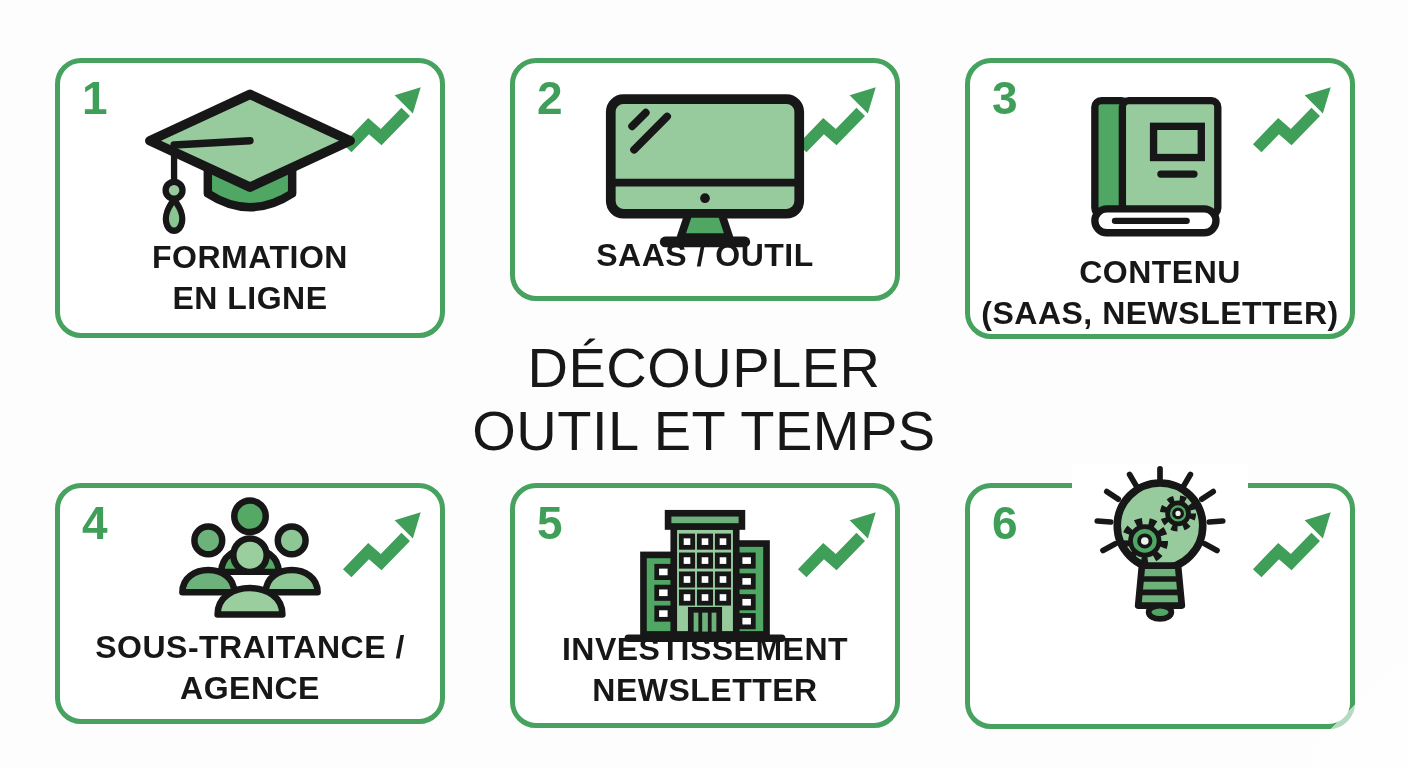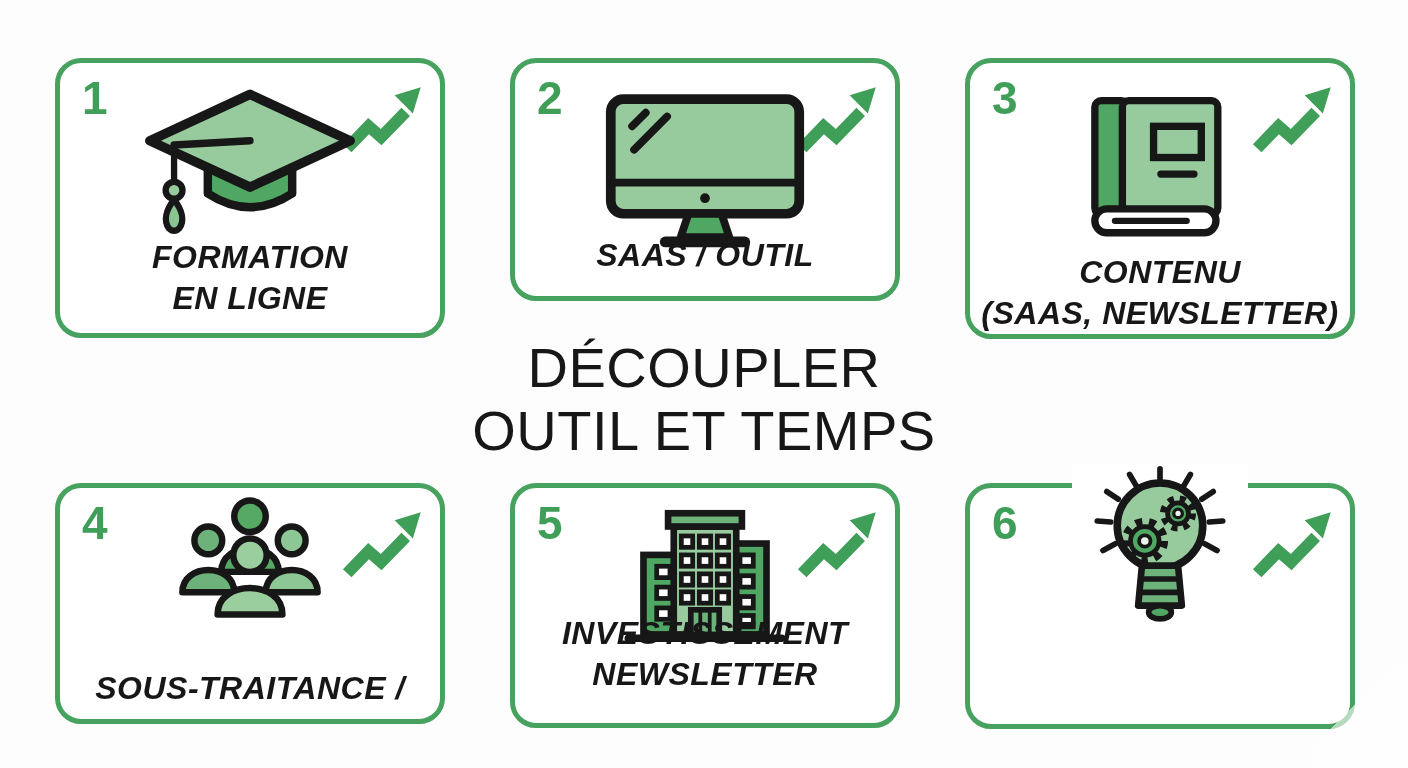--- a/index.html
+++ b/index.html
@@ -30,28 +30,27 @@
   .card2 .icon{top:30px;width:204px;height:156px;}
   .card3 .icon{top:26px;width:156px;height:160px;}
   .card4 .icon{top:4px;width:176px;height:144px;}
   .card5 .icon{top:12px;width:180px;height:142px;}
   .card6 .icon{top:-24px;width:152px;height:172px;background:#fff;padding:0 12px;}
   .labels{
     position:absolute;left:50%;transform:translateX(-50%);
     width:120%;text-align:center;white-space:nowrap;
     font-weight:700;font-size:32px;line-height:41px;letter-spacing:.5px;
     color:var(--text-black,#171717);
-    font-style:italic;
   }
   .label-line:empty{display:none;}
   .card1 .labels{bottom:14px;}
   .card2 .labels{bottom:20px;}
   .card3 .labels{bottom:0;}
   .card4 .labels{bottom:10px;}
-  .card5 .labels{bottom:28px;}
+  .card5 .labels{bottom:12px;}
   .card6 .labels{bottom:12px;}
   .center-title{
     position:absolute;top:336px;left:354px;width:700px;
     text-align:center;font-size:56px;line-height:63px;font-weight:400;
     letter-spacing:.5px;color:var(--text-black,#171717);
   }
   .watermark{
     position:absolute;right:0;bottom:0;width:96px;height:104px;
     background:linear-gradient(135deg,rgba(255,255,255,0) 42%,rgba(255,255,255,.6) 42%);
     pointer-events:none;
@@ -139,20 +138,21 @@
       <path d="M64,86 C64,52 126,52 126,86 Z" fill="#55a965" stroke="#171717" stroke-width="7" stroke-linejoin="round"></path>
       <circle cx="50" cy="52" r="15" fill="#6db27a" stroke="#171717" stroke-width="7"></circle>
       <path d="M22,108 C22,76 78,76 78,108 Z" fill="#6db27a" stroke="#171717" stroke-width="7" stroke-linejoin="round"></path>
       <circle cx="140" cy="52" r="15" fill="#8dc795" stroke="#171717" stroke-width="7"></circle>
       <path d="M112,108 C112,76 168,76 168,108 Z" fill="#8dc795" stroke="#171717" stroke-width="7" stroke-linejoin="round"></path>
       <circle cx="95" cy="68" r="18" fill="#9bce9f" stroke="#171717" stroke-width="7"></circle>
       <path d="M60,132 C60,94 130,94 130,132 Z" fill="#9bce9f" stroke="#171717" stroke-width="7" stroke-linejoin="round"></path>
     </svg>
     <div class="labels">
       <div class="label-line">SOUS-TRAITANCE /</div>
+      <div class="label-line">AGENCE</div>
     </div>
   </div>
 
   <div class="card card5">
     <div class="num">5</div>
     <svg class="trend" viewBox="0 0 100 86">
       <polyline points="6,80 33,52 49,66 80,34" fill="none" stroke="#3f9e58" stroke-width="15"></polyline>
       <polygon points="99,3 89,36 66,13" fill="#3f9e58"></polygon>
     </svg>
     <svg class="icon" viewBox="0 0 190 150">

